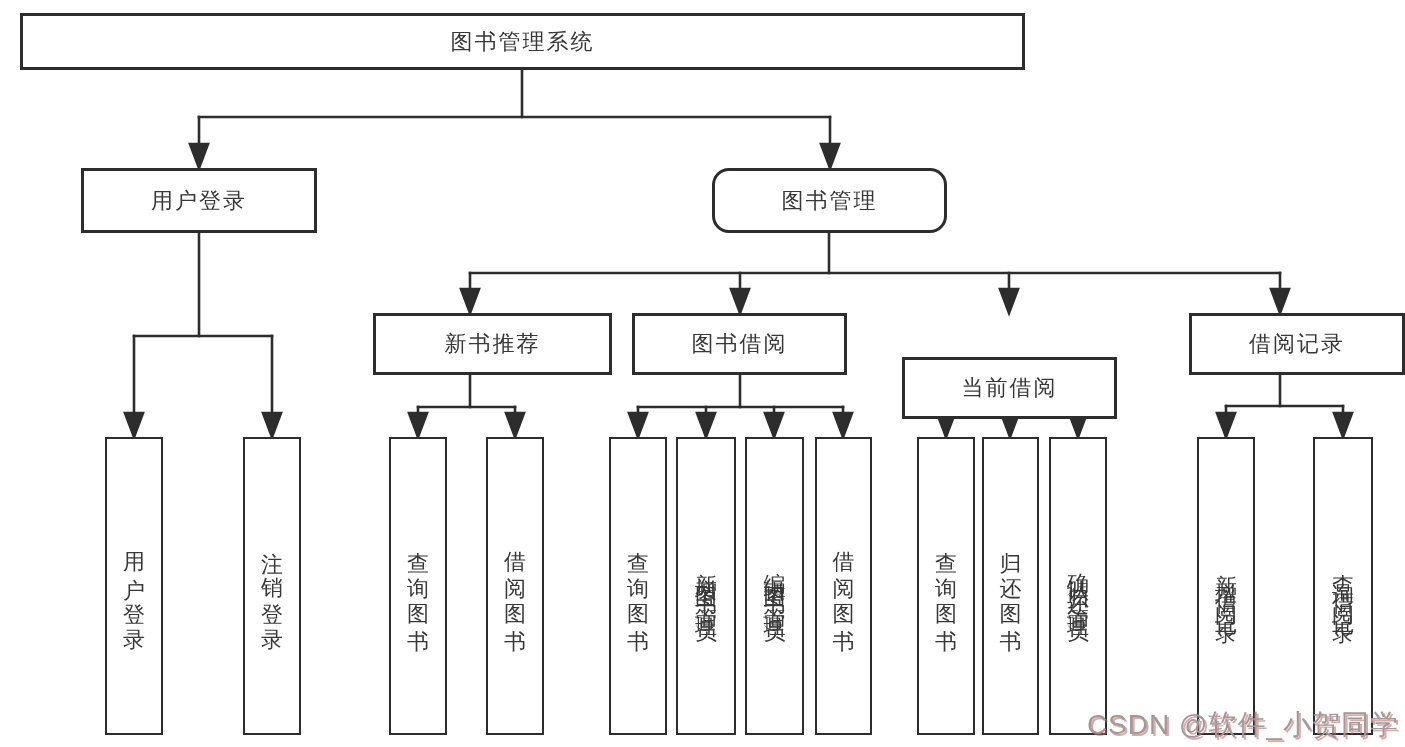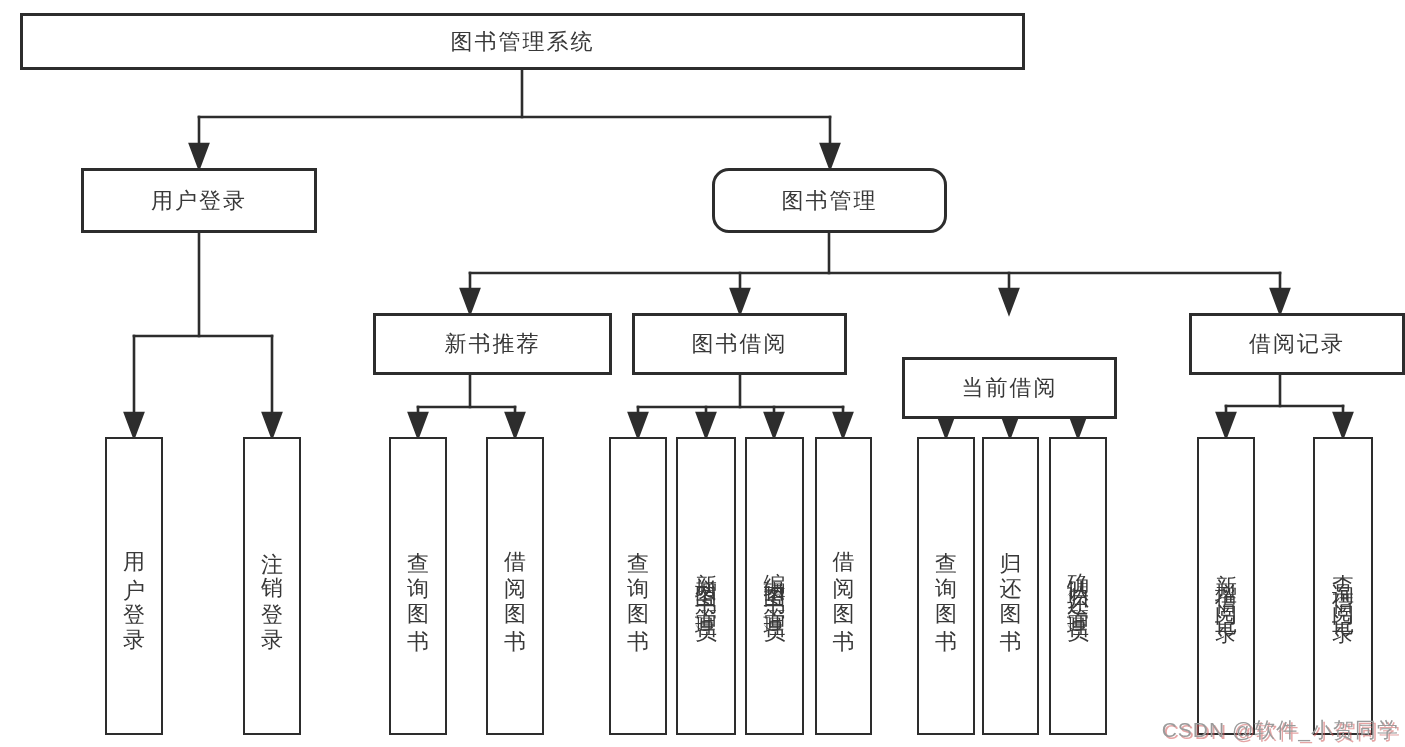--- a/index.html
+++ b/index.html
@@ -33,21 +33,21 @@
     letter-spacing:2px;
   }
   .v4{letter-spacing:26px;}
   .v6{letter-spacing:10px;}
   .v9{letter-spacing:7px;}
   #watermark{
     position:absolute;
     right:6px;
     bottom:3px;
     z-index:2;
-    font-size:21px;
+    font-size:28px;
     letter-spacing:1px;
     color:#9b9b9b;
     text-shadow:2px 2px 0 rgba(207,91,91,0.55);
     white-space:nowrap;
   }
 </style>
 </head>
 <body>
 
 <div id="stage">

